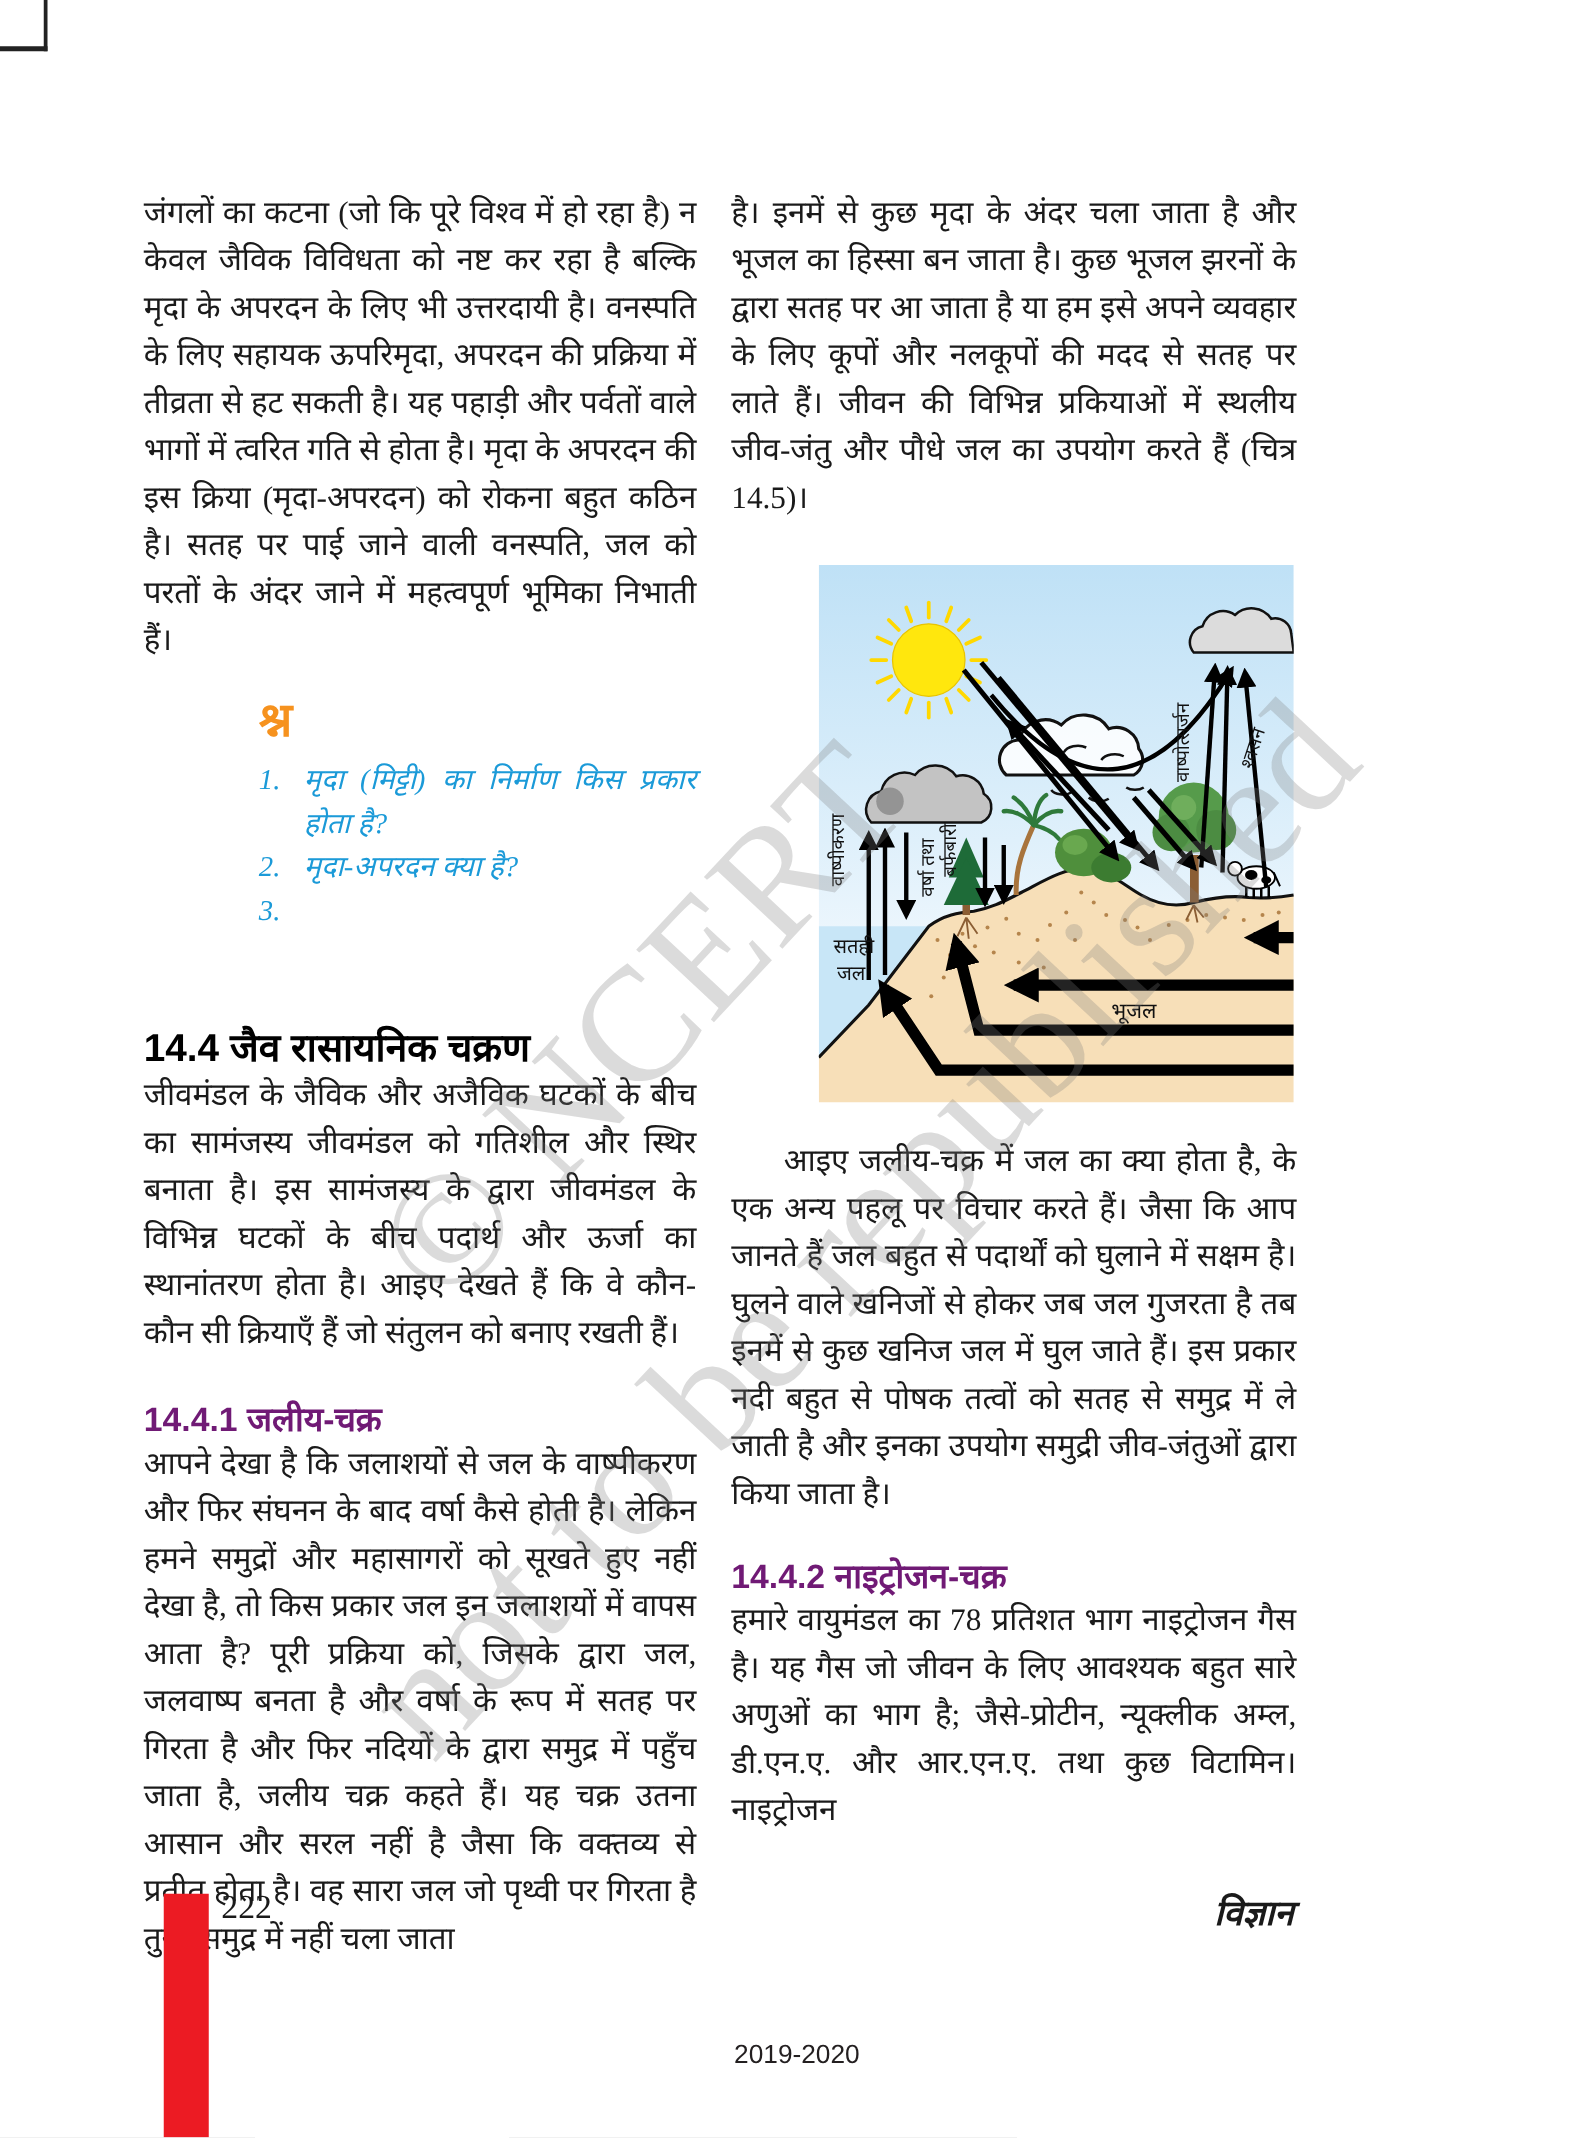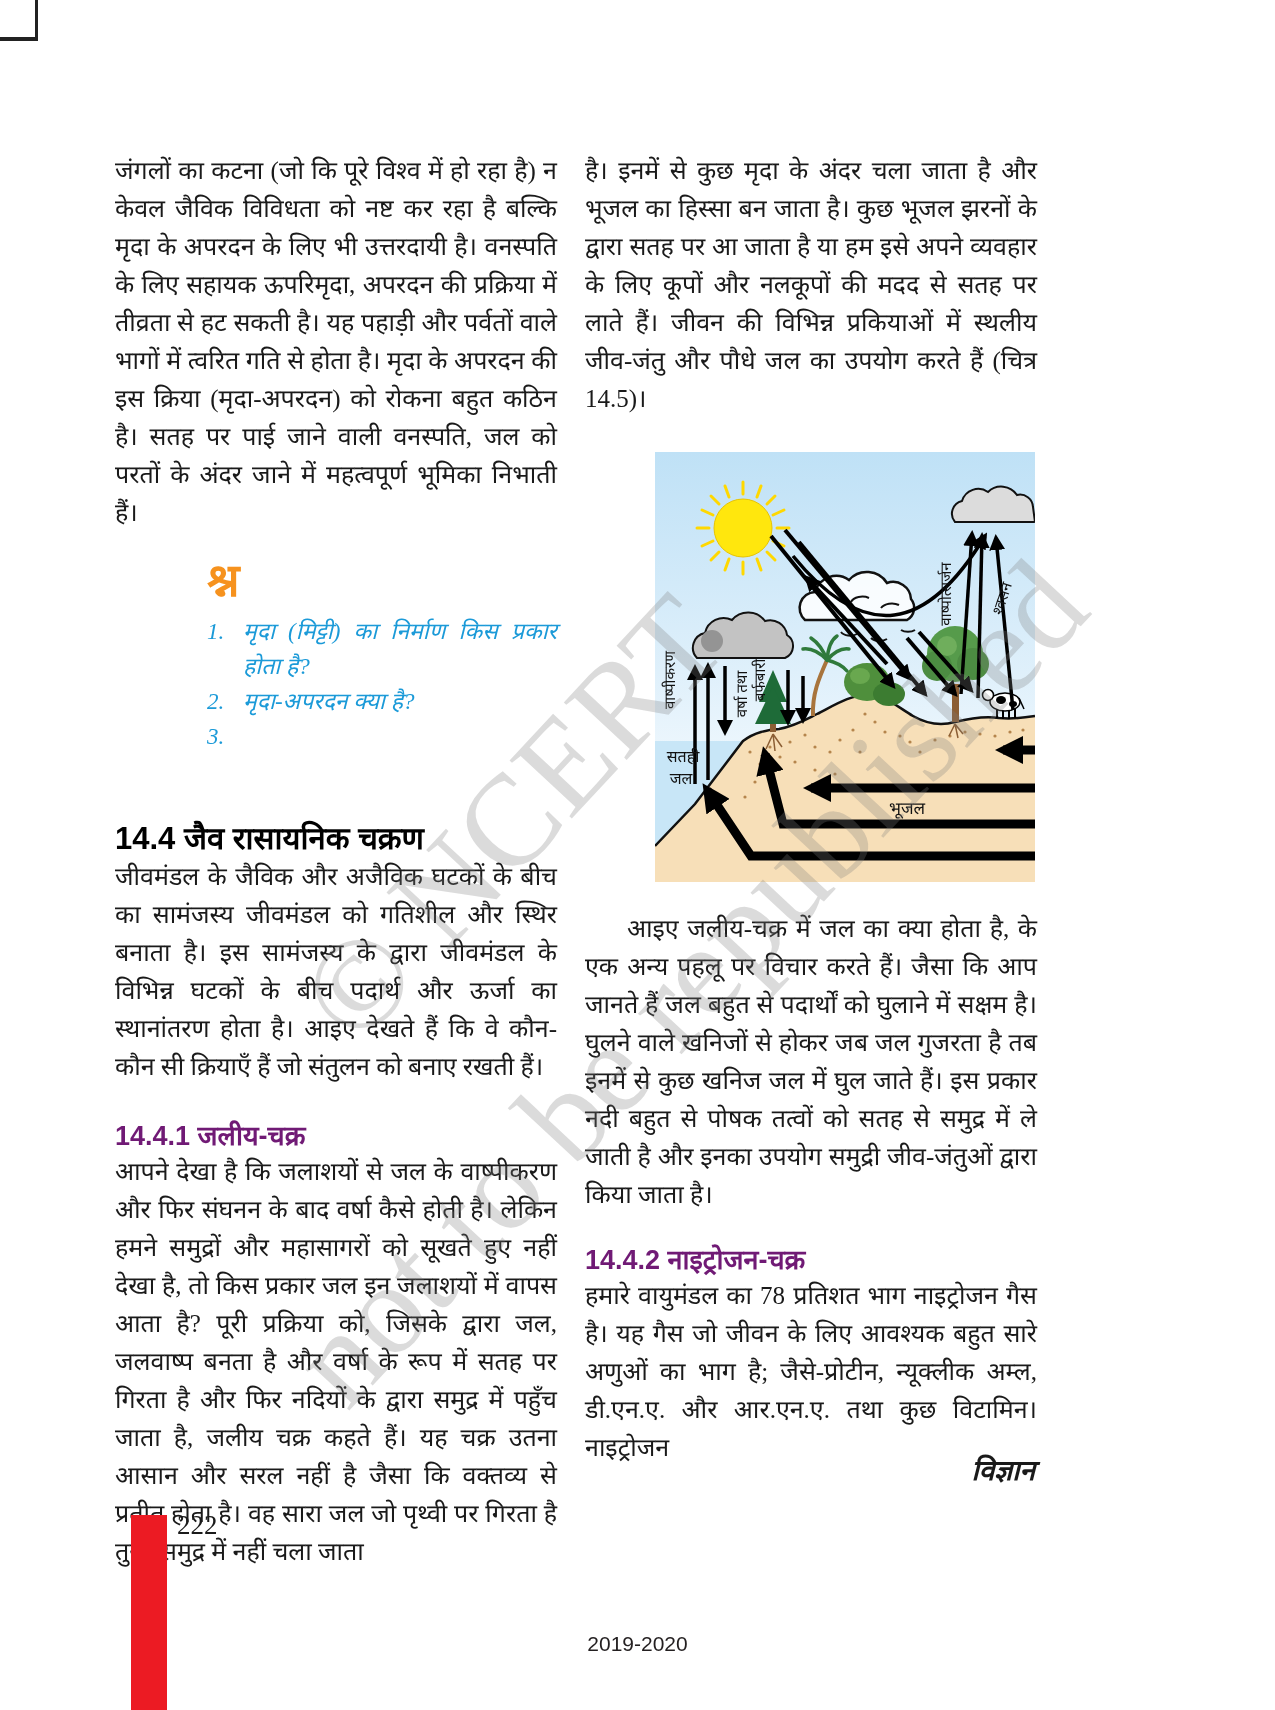--- a/index.html
+++ b/index.html
@@ -13,39 +13,39 @@
   .col{position:absolute;top:152px;}
   .col-left{left:115px;width:442px;}
   .col-right{left:585px;width:452px;}
   p.body{margin:0;font-size:25px;line-height:38px;text-align:justify;}
   p.indent{text-indent:42px;}
   
   .q-block{position:relative;margin-top:26px;height:212px;}
   .q-big{position:absolute;left:0;top:-6px;font-size:128px;line-height:1.05;font-weight:bold;
          color:#F6921E;font-family:"Liberation Serif",serif;}
   .q-rest{position:relative;margin-left:92px;}
-  .q-small{font-size:46px;font-weight:bold;color:#F6921E;line-height:1;margin-bottom:10px;}
+  .q-small{font-size:38px;font-weight:bold;color:#F6921E;line-height:1;margin-bottom:10px;}
   .q-list{margin:6px 0 0 0;padding:0;list-style:none;}
   .q-item{display:flex;font-size:23px;line-height:35px;color:#1B9AD8;font-style:italic;}
   .q-num{width:36px;flex:0 0 36px;}
   .q-text{flex:1;text-align:justify;}
   
   h2.h144{margin:46px 0 0 0;font-family:"Liberation Sans",sans-serif;font-size:31px;font-weight:bold;color:#000;}
   h3.hsub{margin:30px 0 0 0;font-family:"Liberation Sans",sans-serif;font-size:27px;font-weight:bold;color:#701a75;}
   .after-h{margin-top:18px;}
   
   .figure{margin-top:34px;}
   .fig-art{margin-left:70px;width:380px;height:430px;}
   .fig-caption{margin-top:20px;text-align:center;font-size:22px;}
   .fig-caption .cb{font-weight:bold;font-style:italic;}
   .fig-caption .cr{font-style:italic;}
   
   .page-bar{position:absolute;left:131px;top:1515px;width:36px;height:195px;background:#EC1B23;}
   .page-num{position:absolute;left:177px;top:1510px;font-size:27px;font-weight:normal;}
-  .subject{position:absolute;right:240px;top:1450px;font-size:28px;font-style:italic;font-weight:bold;}
+  .subject{position:absolute;right:240px;top:1510px;font-size:28px;font-style:italic;font-weight:bold;}
   .year{position:absolute;left:0;top:1632px;width:100%;text-align:center;
         font-family:"Liberation Sans",sans-serif;font-size:21px;color:#231F20;}
   
   .watermark{position:absolute;left:10px;top:660px;width:1180px;transform:rotate(-47deg);
              color:rgba(125,125,125,0.28);font-size:130px;line-height:1.85;text-align:center;
              font-family:"Liberation Serif",serif;pointer-events:none;white-space:nowrap;}
   svg text{font-family:"Liberation Serif",serif;}
 </style>
 </head>
 <body>

